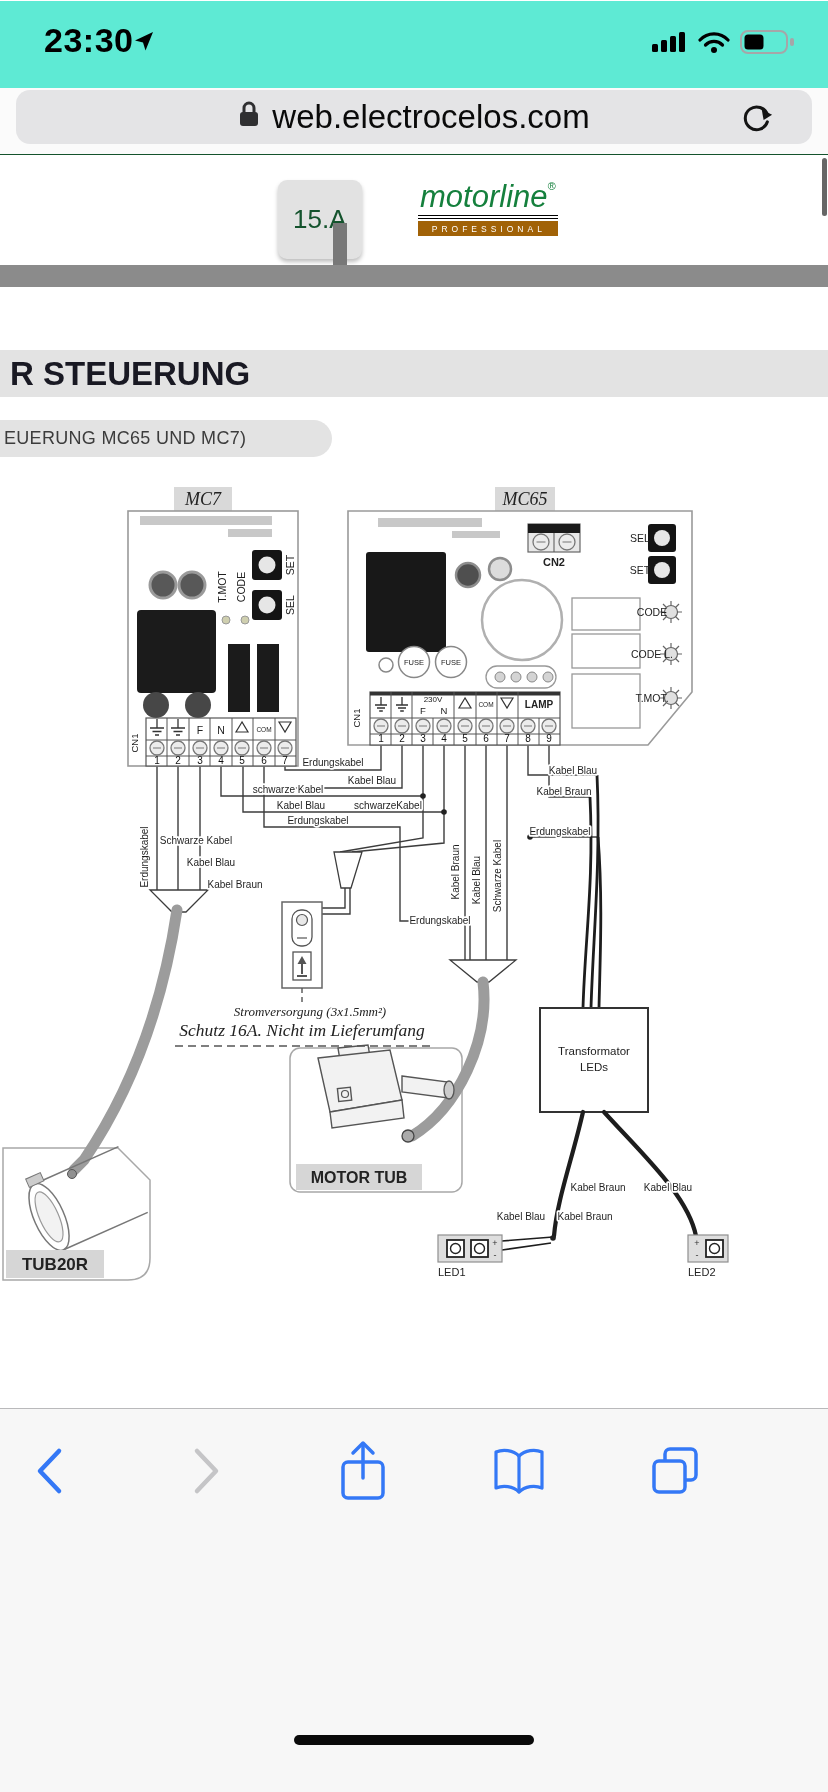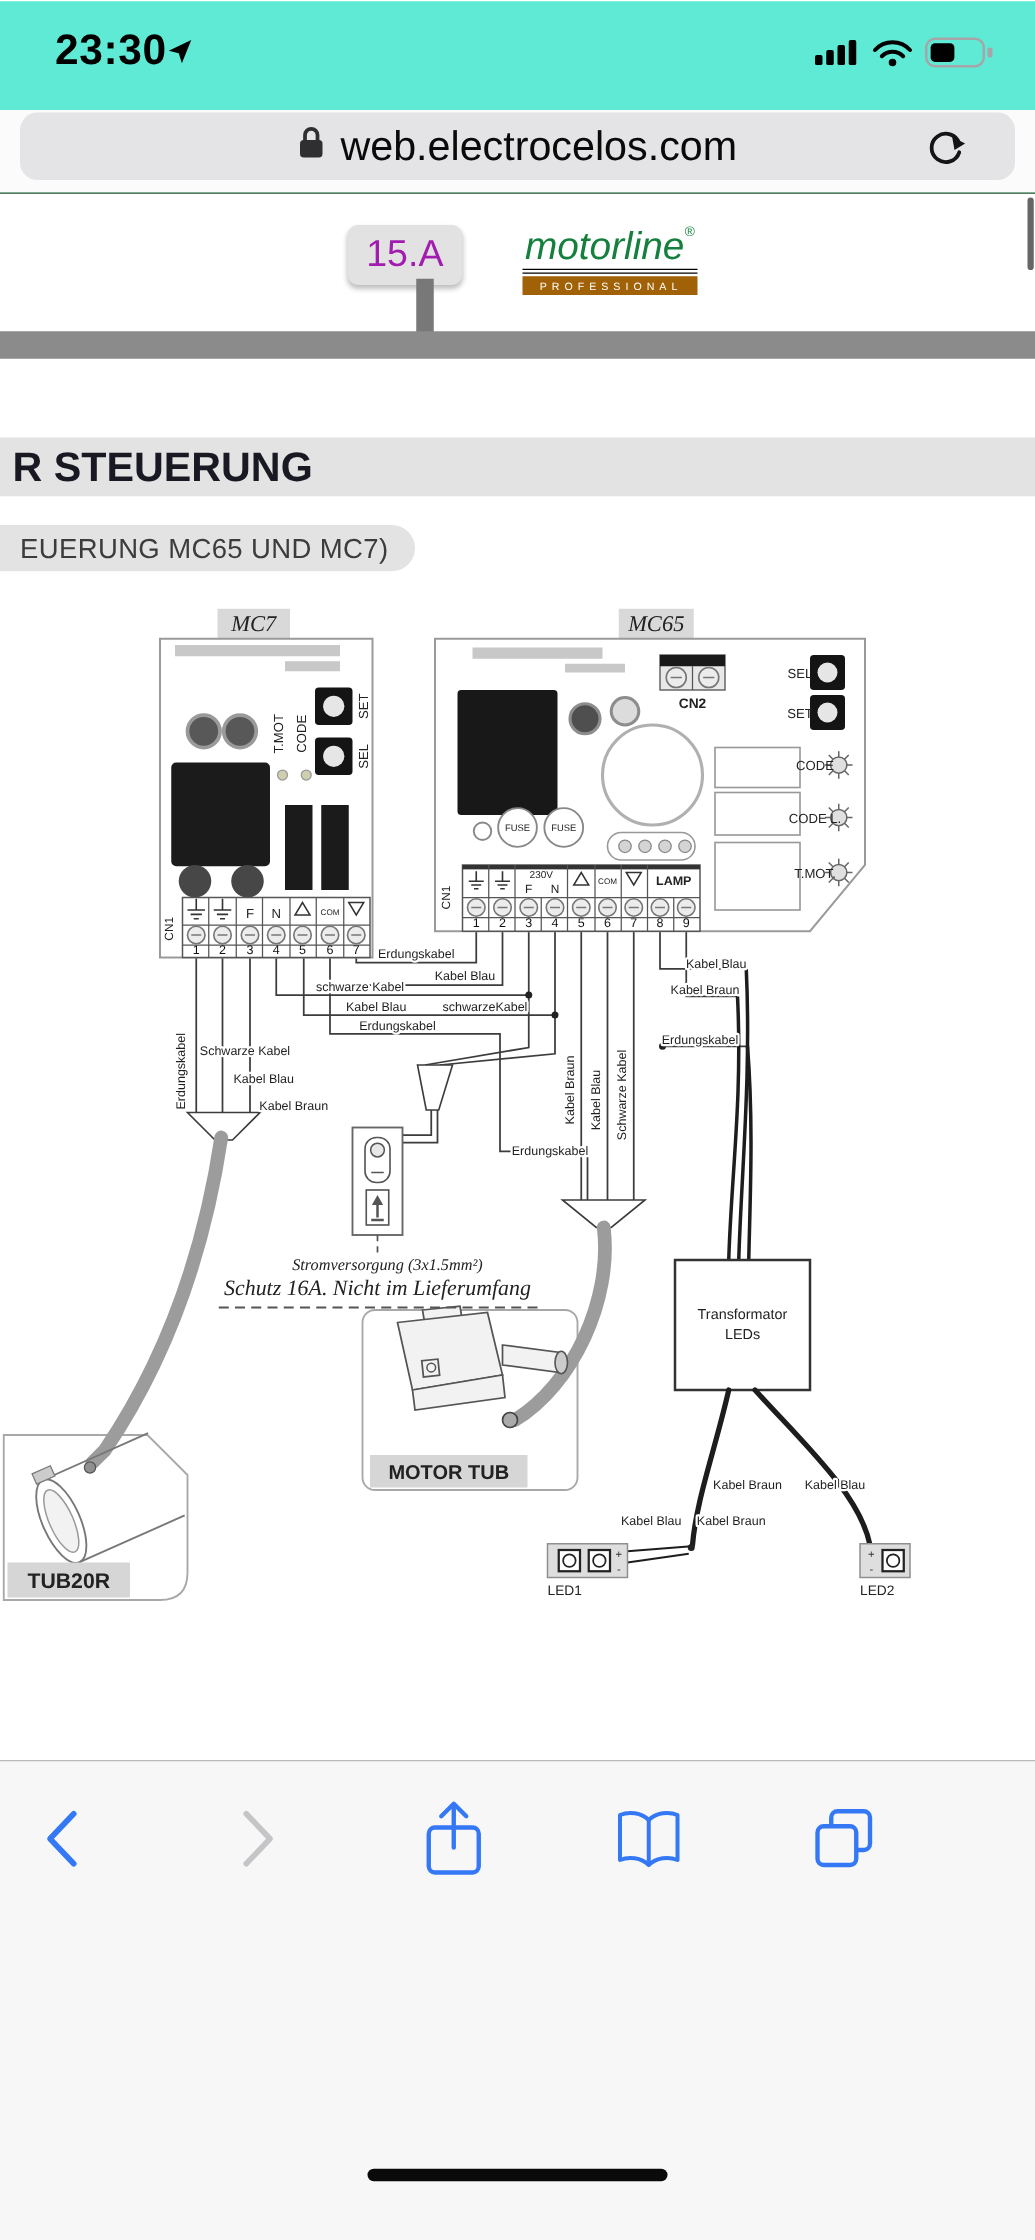--- a/index.html
+++ b/index.html
@@ -10,33 +10,33 @@
   .time{position:absolute;left:44px;top:20px;font-size:34px;font-weight:700;color:#000;letter-spacing:.5px;}
   .loc{position:absolute;left:132px;top:28px;}
   .sb-right{position:absolute;right:30px;top:28px;display:flex;align-items:center;gap:10px;}
   
   .url-area{position:absolute;top:88px;left:0;right:0;height:66px;background:#fbfbfb;border-bottom:6px solid #14532d;}
   .url-pill{position:absolute;left:16px;right:16px;top:2px;height:54px;background:#e4e4e6;border-radius:14px;
             display:flex;align-items:center;justify-content:center;gap:12px;font-size:33px;color:#0a0a0a;}
   .reload{position:absolute;right:38px;top:12px;background:none;border:none;padding:0;cursor:pointer;}
   
   .page{position:absolute;top:155px;left:0;right:0;height:1253px;background:#fff;}
-  .badge{position:absolute;left:278px;top:25px;background:#e2e2e2;border-radius:9px;padding:7px 15px;
-         font-size:30px;color:#a21caf;box-shadow:0 3px 4px rgba(0,0,0,.25);}
+  .badge{position:absolute;left:278px;top:25px;background:#e2e2e2;border-radius:9px;padding:24px 15px;
+         font-size:26px;color:#14532d;box-shadow:0 3px 4px rgba(0,0,0,.25);}
   .badge-stub{position:absolute;left:333px;top:68px;width:14px;height:44px;background:#787878;}
   .logo{position:absolute;left:418px;top:26px;text-align:center;}
   .logo-name{font-size:31px;font-weight:400;font-style:italic;color:#15803d;border-bottom:4px double #000;
              padding:0 2px 1px 2px;display:inline-block;line-height:1.05;}
   .logo-reg{font-size:11px;vertical-align:top;}
   .logo-sub{background:#a16207;color:#fff;font-size:8.5px;letter-spacing:4px;padding:3px 4px 2px 6px;margin-top:2px;}
   .graybar{position:absolute;left:0;right:0;top:110px;height:22px;background:#8b8b8b;}
   .heading-bar{position:absolute;left:0;right:0;top:195px;height:47px;background:#e3e3e3;
                font-size:33px;font-weight:700;color:#191923;line-height:47px;padding-left:10px;box-sizing:border-box;}
   .subpill{position:absolute;left:0;top:265px;width:332px;height:37px;background:#e3e3e3;
-           border-radius:0 19px 19px 0;font-size:22px;color:#3c3c3c;line-height:37px;padding-left:16px;box-sizing:border-box;letter-spacing:.3px;}
+           border-radius:0 19px 19px 0;font-size:18px;color:#3c3c3c;line-height:37px;padding-left:4px;box-sizing:border-box;letter-spacing:.3px;}
   .diagram-wrap{position:absolute;left:0;top:305px;width:828px;height:860px;}
   .scrollbar{position:absolute;top:158px;right:1px;width:5px;height:58px;background:#666;border-radius:3px;}
   
   .toolbar{position:absolute;left:0;right:0;top:1408px;height:384px;background:#f7f7f7;border-top:1px solid #b9b9bb;}
   .tb-icon{position:absolute;background:none;border:none;padding:0;cursor:pointer;}
   .home-indicator{position:absolute;left:294px;top:326px;width:240px;height:10px;border-radius:5px;background:#0a0a0a;}
   
   svg text{font-family:"Liberation Sans",sans-serif;fill:#222;}
   .w{fill:none;stroke:#3c3c3c;stroke-width:1.4;}
   .cable{fill:none;stroke:#9c9c9c;stroke-width:11;stroke-linecap:round;}

